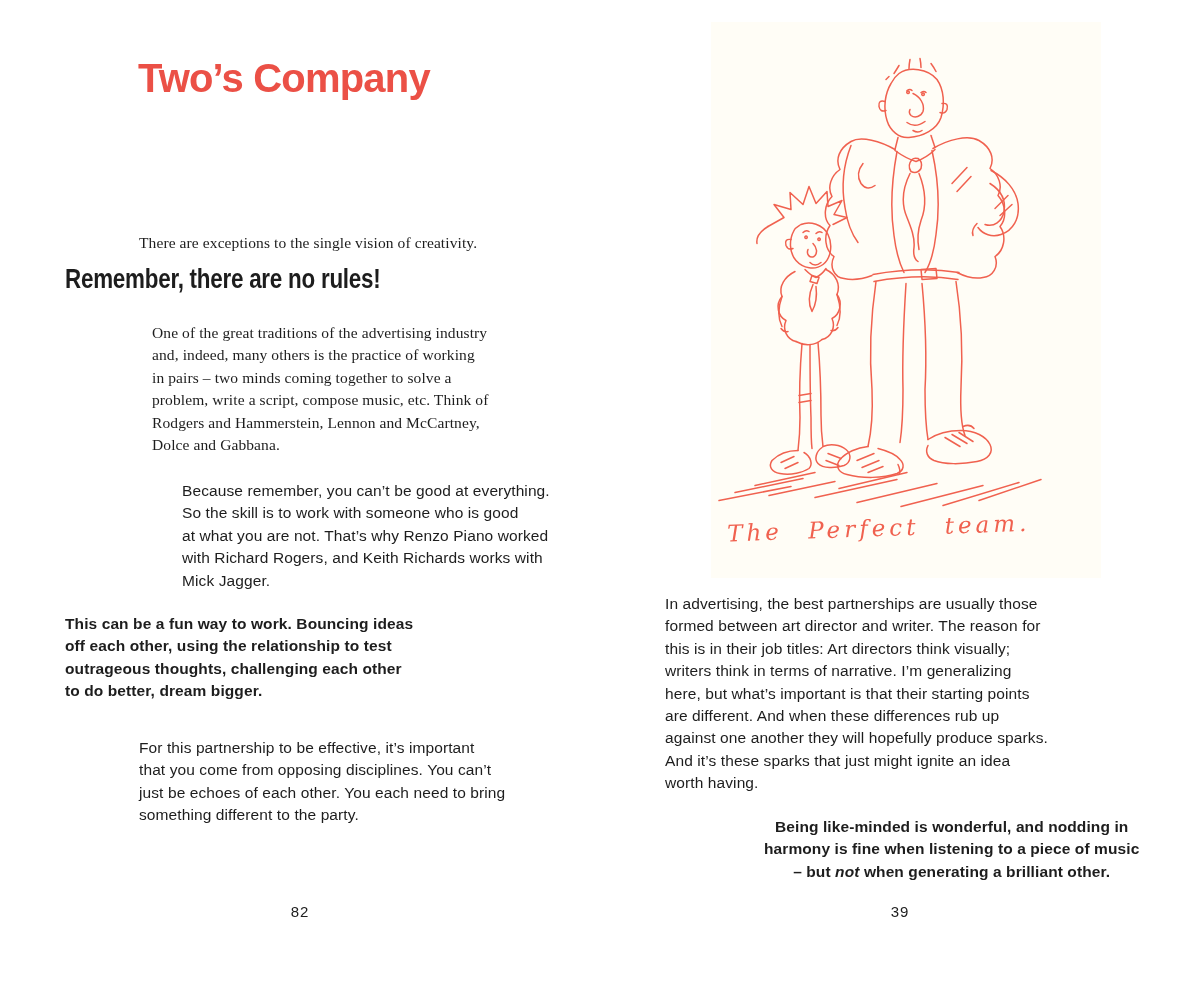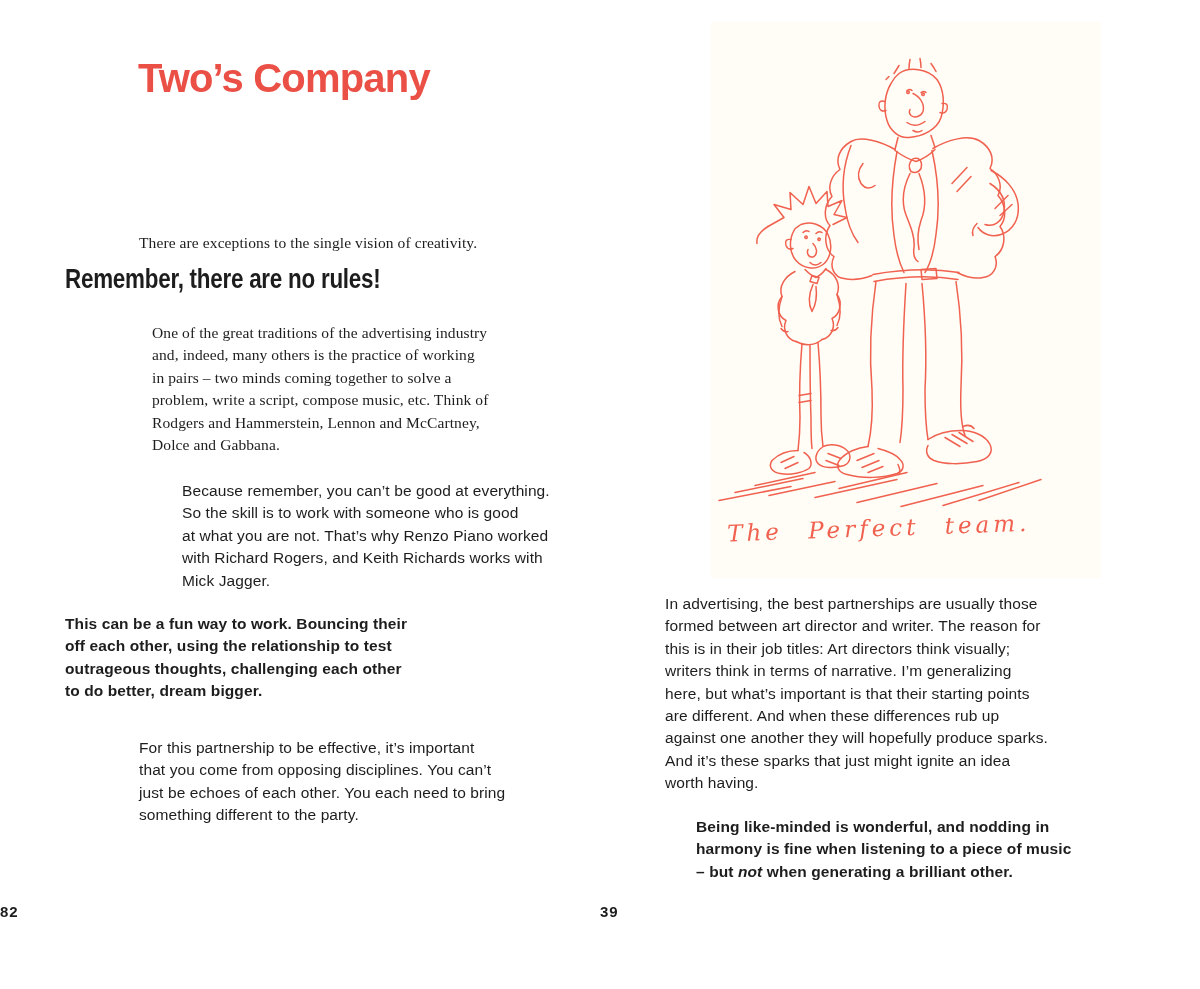--- a/index.html
+++ b/index.html
@@ -36,24 +36,24 @@
     font-size:15.5px;line-height:22.4px;white-space:pre-line;
     letter-spacing:0.1px;
   }
   .bold{font-weight:700;}
   .bold em{font-style:italic;font-weight:700;}
   .p1{left:152px;top:322px;font-family:Liberation Serif, serif;}
   .p2{left:155px;top:480px;margin-left:27px;}
   .boldp{left:65px;top:613px;}
   .p3{left:139px;top:727px;margin-top:10px;}
   .rp1{left:665px;top:593px;}
-  .quote{left:696px;top:816px;}
+  .quote{left:764px;top:816px;text-align:center;}
   .pagenum{
-    top:903px;width:600px;text-align:left;
-    font-size:15px;font-weight:700;letter-spacing:1px;
+    top:903px;width:600px;text-align:center;
+    font-size:15px;font-weight:400;letter-spacing:1px;
   }
   .pagenum.left{left:0;}
   .pagenum.right{left:600px;}
   .illustration{
     left:711px;top:22px;width:390px;height:556px;
     background:var(--panel-bg);
   }
   .illustration svg{position:absolute;left:0;top:0;width:100%;height:100%;}
   .sketch path, .sketch line{
     stroke:var(--sketch-red);fill:none;stroke-width:1.5;
@@ -80,21 +80,21 @@
 and, indeed, many others is the practice of working
 in pairs – two minds coming together to solve a
 problem, write a script, compose music, etc. Think of
 Rodgers and Hammerstein, Lennon and McCartney,
 Dolce and Gabbana.</p>
     <p class="abs body p2">Because remember, you can’t be good at everything.
 So the skill is to work with someone who is good
 at what you are not. That’s why Renzo Piano worked
 with Richard Rogers, and Keith Richards works with
 Mick Jagger.</p>
-    <p class="abs body bold boldp">This can be a fun way to work. Bouncing their
+    <p class="abs body bold boldp">This can be a fun way to work. Bouncing ideas
 off each other, using the relationship to test
 outrageous thoughts, challenging each other
 to do better, dream bigger.</p>
     <p class="abs body p3">For this partnership to be effective, it’s important
 that you come from opposing disciplines. You can’t
 just be echoes of each other. You each need to bring
 something different to the party.</p>
     <div class="abs pagenum left">82</div>
   </section>
 

